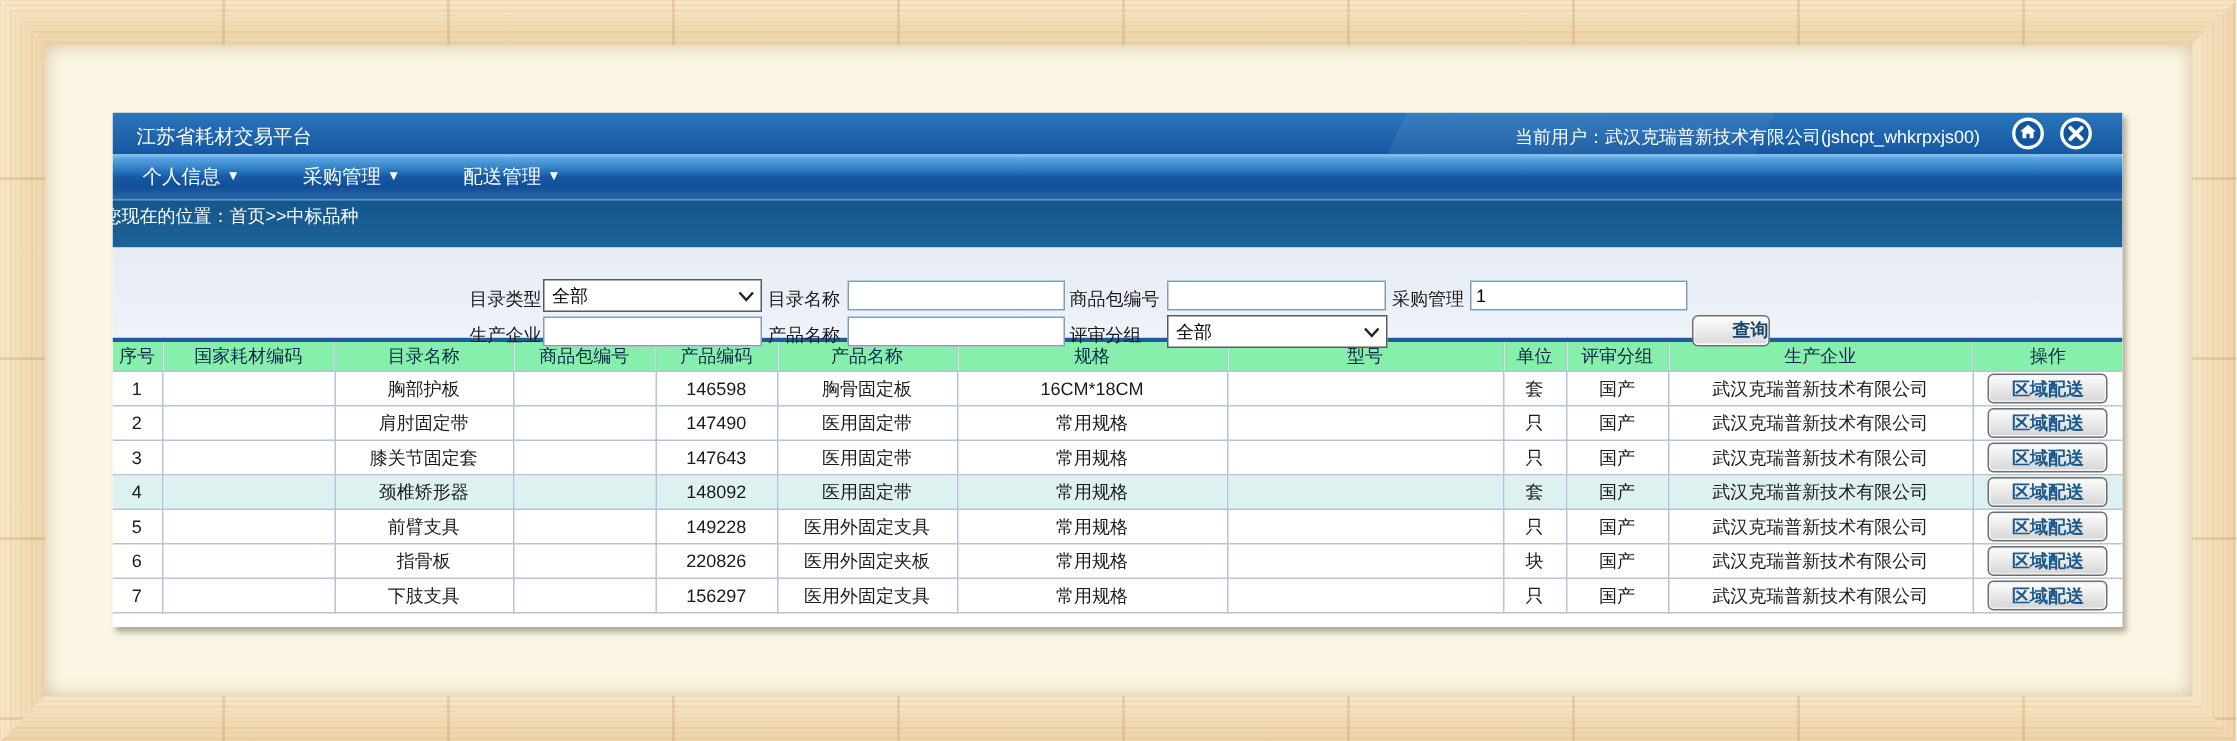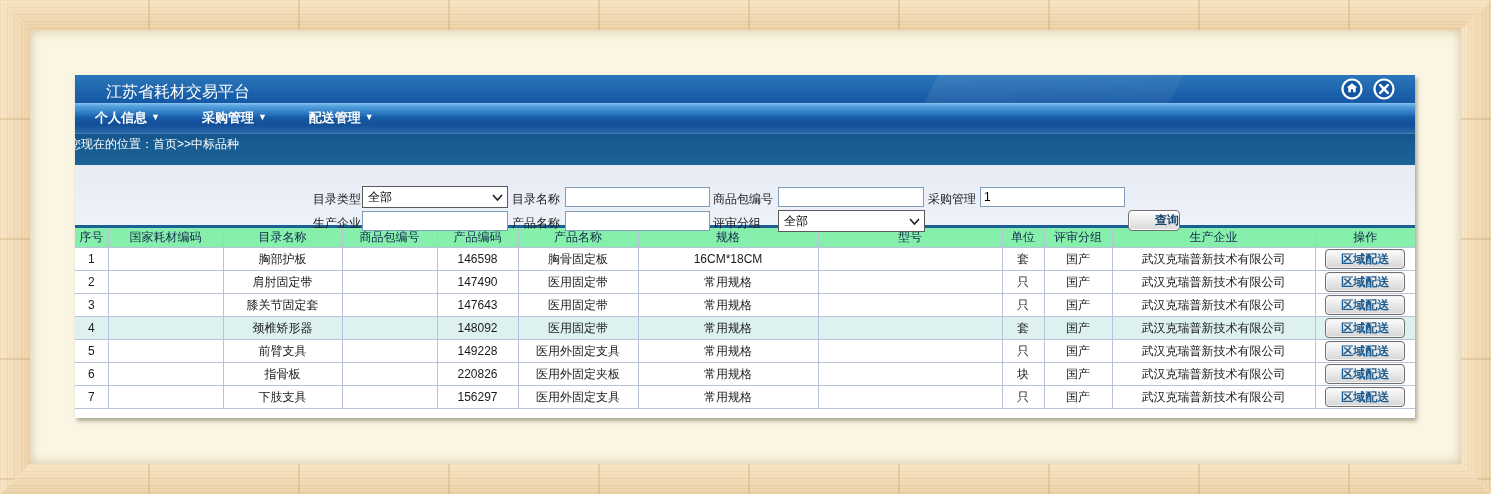--- a/index.html
+++ b/index.html
@@ -30,30 +30,30 @@
   
   .page { position:absolute; left:75px; top:75px; width:1340px; height:343px;
     background:#ffffff; z-index:3; box-shadow:2px 3px 4px rgba(110,100,80,.55); overflow:hidden; }
 
   
   .titlebar { position:relative; height:28px;
     background:linear-gradient(100deg,#2b76ba 55%, #2f7fc4 55%, #2a72b4 100%);
     background:linear-gradient(#2b76ba,#1457a2); }
   .titlebar .shine { position:absolute; right:0; top:0; width:60%; height:100%;
     background:linear-gradient(115deg, transparent 40%, rgba(255,255,255,.07) 40%, rgba(255,255,255,.05) 70%, transparent 70%); }
-  .app-title { position:absolute; left:31px; top:7px; color:#fff; font-size:16px; }
+  .app-title { position:absolute; left:16px; top:7px; color:#fff; font-size:13px; }
   .user-info { position:absolute; right:95px; top:8px; color:#fff; font-size:12px; }
   .win-icon { position:absolute; top:3px; width:22px; height:22px; cursor:pointer; }
   .win-icon.home { right:52px; } .win-icon.close { right:20px; }
 
   
   .nav { position:relative; height:30px;
     background:linear-gradient(to bottom,#8cc4f0 0%,#55a2dd 10%,#2c7ac2 34%,#1659a5 50%,#124f98 72%,#2a68a8 100%);
     display:flex; align-items:center; }
-  .nav-item { color:#fff; font-size:13px; font-weight:bold; margin-left:42px; cursor:pointer; white-space:nowrap; }
+  .nav-item { color:#fff; font-size:13px; font-weight:normal; margin-left:42px; cursor:pointer; white-space:nowrap; }
   .nav-item:first-child { margin-left:20px; }
   .nav-item .caret { font-size:9px; margin-left:4px; vertical-align:2px; }
 
   
   .crumb { height:32px; background:linear-gradient(#15578c,#1c6398); border-top:1px solid #3c82b6;
     color:#fff; font-size:12px; line-height:21px; white-space:nowrap; }
   .crumb span { margin-left:-6px; display:inline-block; }
 
   
   .form { position:relative; height:60px; background:linear-gradient(#e7ebf4,#eef2f9); }
@@ -87,20 +87,21 @@
 <div class="frame frame-bottom"></div>
 <div class="frame frame-left"></div>
 <div class="frame frame-right"></div>
 <div class="mat"></div>
 
 <div class="page">
 
   <div class="titlebar">
     <div class="shine"></div>
     <span class="app-title">江苏省耗材交易平台</span>
+    <span class="user-info">当前用户：武汉克瑞普新技术有限公司(jshcpt_whkrpxjs00)</span>
     <span class="win-icon home">
       <svg width="22" height="22" viewBox="0 0 22 22">
         <circle cx="11" cy="11" r="9.5" fill="#1256a0" stroke="#fff" stroke-width="2.2"></circle>
         <path d="M11 5.2l5.3 4.4h-1.6v4.6h-2.6v-3h-2.2v3H7.3V9.6H5.7z" fill="#fff"></path>
       </svg>
     </span>
     <span class="win-icon close">
       <svg width="22" height="22" viewBox="0 0 22 22">
         <circle cx="11" cy="11" r="9.5" fill="#1256a0" stroke="#fff" stroke-width="2.2"></circle>
         <path d="M7.2 7.2l7.6 7.6M14.8 7.2l-7.6 7.6" stroke="#fff" stroke-width="2.6" stroke-linecap="round"></path>

